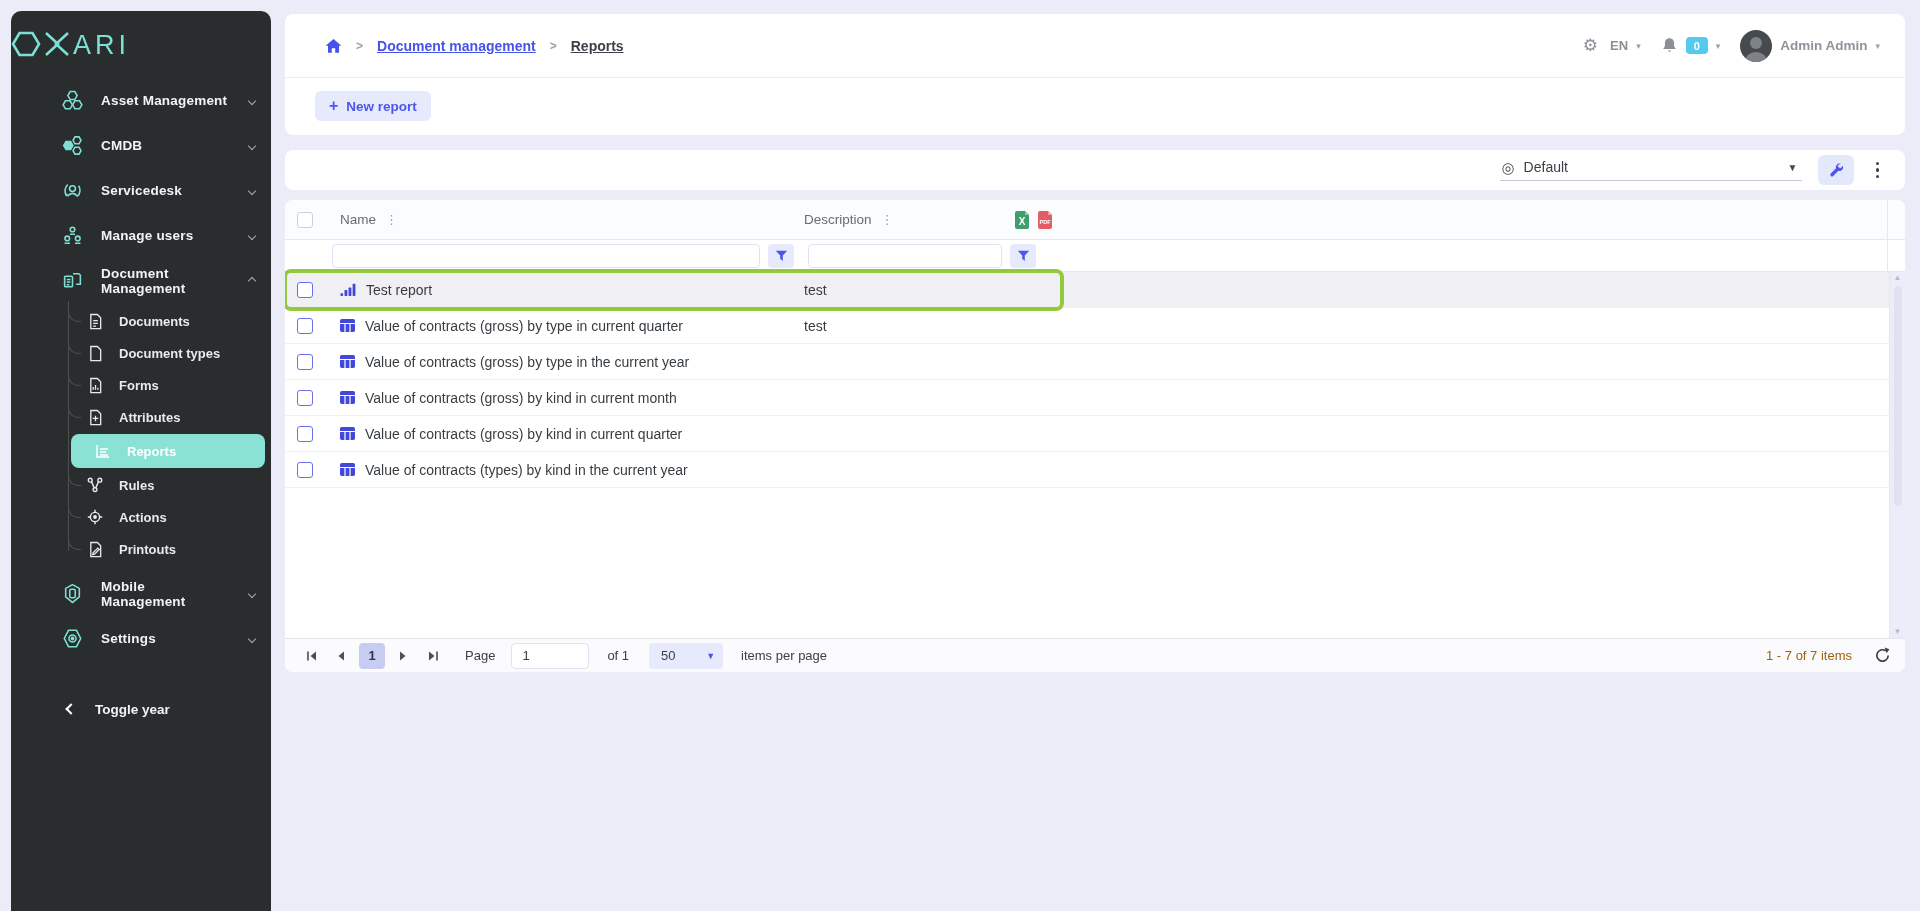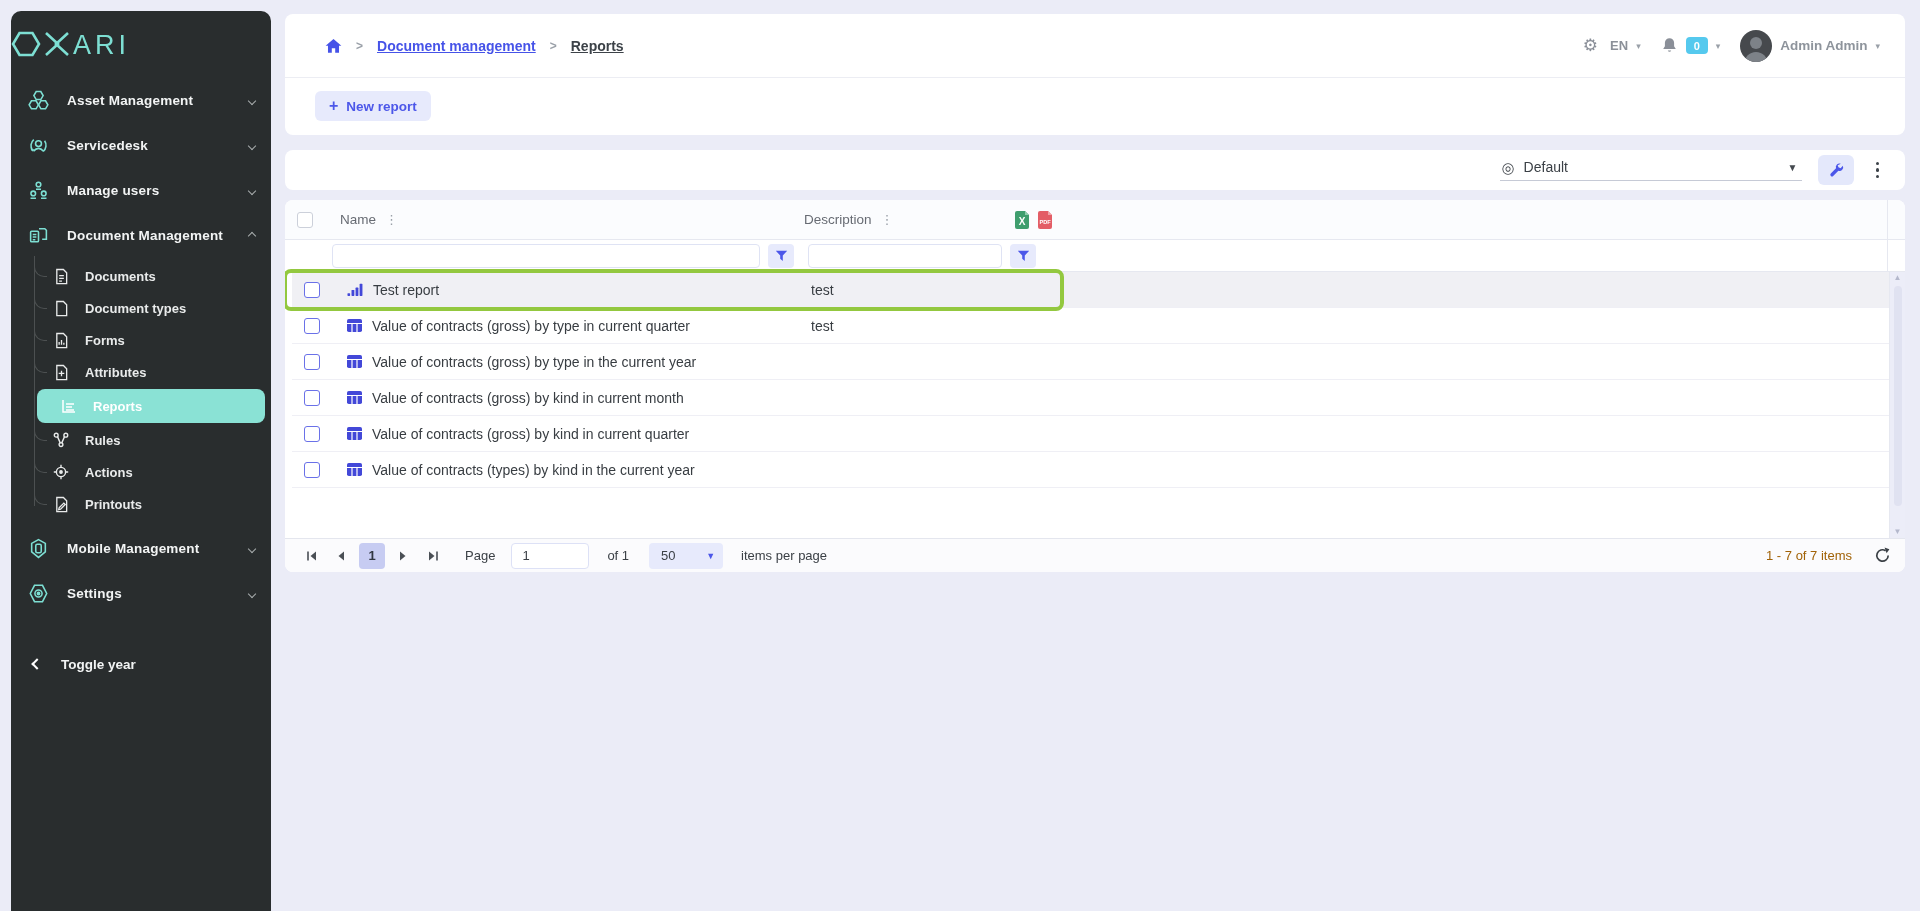--- a/index.html
+++ b/index.html
@@ -4,21 +4,21 @@
 <style>
   * { margin:0; padding:0; box-sizing:border-box; }
   html,body { width:1920px; height:911px; overflow:hidden;
     font-family:"Liberation Sans","DejaVu Sans",sans-serif;
     background:#ebecf7; color:#3b4046; }
 
   
   .sidebar { position:absolute; left:11px; top:11px; width:260px; height:900px;
     background:#292d2e; border-radius:10px 10px 0 0; color:#eef1f1; overflow:hidden; }
   .logo-wrap { display:flex; padding:17px 0 12px; }
-  .nav { margin-top:6px; }
+  .nav { margin-top:6px;margin-left:34px; }
   .nav-item { height:45px; display:flex; align-items:center; gap:18px;
     padding:0 16px; cursor:pointer; font-size:13.5px; font-weight:700; letter-spacing:.2px; }
   .nav-item .ni-icon { width:22px; height:22px; flex:0 0 22px; display:flex; align-items:center; justify-content:center; }
   .nav-item .ni-label { flex:1; color:#f2f4f4; }
   .chev { width:6px; height:6px; border-right:1.5px solid #a9aeae; border-bottom:1.5px solid #a9aeae; display:inline-block; }
   .chev.down { transform:rotate(45deg); }
   .chev.up { transform:rotate(-135deg); }
 
   .submenu { position:relative; padding:2px 0 6px; }
   .submenu:before { content:""; position:absolute; left:23px; top:0; bottom:20px; width:1px; background:#4c5051; }
@@ -70,40 +70,40 @@
     padding:0 4px 5px 2px; margin-right:16px; cursor:pointer; }
   .view-dd .eye { font-size:15px; color:#44494f; line-height:1; }
   .view-dd .vd-label { flex:1; font-size:14px; color:#3b4046; }
   .view-dd .vd-caret { color:#44494f; font-size:10px; }
   .btn-wrench { width:36px; height:30px; background:#e4e8fb; border:none; border-radius:6px;
     display:flex; align-items:center; justify-content:center; cursor:pointer; margin-right:16px; }
   .kebab { display:flex; flex-direction:column; gap:3px; padding:4px 6px; cursor:pointer; }
   .kebab i { width:3.5px; height:3.5px; border-radius:50%; background:#3c4248; }
 
   
-  .card-table { top:200px; height:372px; display:flex; flex-direction:column; overflow:hidden; position:absolute; }
+  .card-table { top:200px; height:472px; display:flex; flex-direction:column; overflow:hidden; position:absolute; }
   .thead { height:40px; display:flex; align-items:center; background:#fbfcfe; border-bottom:1px solid #e6e8f0; }
   .col-check { width:39px; display:flex; align-items:center; justify-content:center; flex:0 0 39px; }
   .col-name { width:476px; flex:0 0 476px; display:flex; align-items:center; }
   .col-desc { width:210px; flex:0 0 210px; display:flex; align-items:center; }
   .col-rest { flex:1; display:flex; align-items:center; }
   .col-spacer { width:18px; flex:0 0 18px; align-self:stretch; border-left:1px solid #e6e8f0; }
   .th-label { font-size:13.5px; color:#676b73; padding-left:16px; }
   .col-menu { color:#9aa0a8; font-size:13px; margin-left:9px; cursor:pointer; }
   .export-icons { display:flex; gap:7px; padding-left:4px; }
   .export-icons svg { cursor:pointer; }
 
   .tfilter { height:32px; display:flex; align-items:center; border-bottom:1px solid #e6e8f0; }
   .filter-cell { display:flex; align-items:center; gap:8px; padding:0 6px 0 8px; width:100%; }
   .filter-input { flex:1; height:24px; border:1px solid #dfe3f4; border-radius:4px;
     background:#fff; font-family:inherit; font-size:13px; padding:0 8px; color:#3b4046; outline:none; }
   .btn-funnel { width:26px; height:24px; background:#e7eafc; border:none; border-radius:4px;
     display:flex; align-items:center; justify-content:center; cursor:pointer; flex:0 0 26px; }
 
-  .tbody { position:relative; flex:1;padding-left:7px; }
+  .tbody { position:relative; flex:1; }
   .trow { height:36px; display:flex; align-items:center; border-bottom:1px solid #efeff5; background:#fff; }
   .trow.highlighted { background:#f0f0f4; }
   .row-check { width:16px; height:16px; border:1.5px solid #6a71e8; border-radius:3px; background:#fff; cursor:pointer; }
   .head-check { width:16px; height:16px; border:1.5px solid #ccd0da; border-radius:3px; background:#fff; cursor:pointer; }
   .cell-name { display:flex; align-items:center; gap:10px; padding-left:16px; }
   .row-name { font-size:14px; color:#383d42; }
   .row-desc { font-size:14px; color:#383d42; padding-left:4px; }
 
   .highlight-box { position:absolute; left:-2px; top:-3px; width:781px; height:42px;
     border:4px solid #93c83f; border-radius:8px; pointer-events:none; z-index:5; }
@@ -153,20 +153,31 @@
         <svg width="21" height="21" viewBox="0 0 20 20" fill="none" stroke="#7ddfd3" stroke-width="1.5">
           <polygon points="7.8,1.5 12.2,1.5 14.4,5.3 12.2,9.1 7.8,9.1 5.6,5.3"></polygon>
           <polygon points="3.3,10.3 7.7,10.3 9.9,14.1 7.7,17.9 3.3,17.9 1.1,14.1"></polygon>
           <polygon points="12.3,10.3 16.7,10.3 18.9,14.1 16.7,17.9 12.3,17.9 10.1,14.1"></polygon>
         </svg>
       </span>
       <span class="ni-label">Asset Management</span>
       <span class="chev down"></span>
     </div>
 
+    <div class="nav-item">
+      <span class="ni-icon">
+        <svg width="21" height="21" viewBox="0 0 20 20" stroke="#7ddfd3" stroke-width="1.5">
+          <polygon points="3.8,6.2 8.2,6.2 10.4,10 8.2,13.8 3.8,13.8 1.6,10" fill="#7ddfd3"></polygon>
+          <polygon points="12.4,1.8 16.2,1.8 18.1,5.1 16.2,8.4 12.4,8.4 10.5,5.1" fill="none"></polygon>
+          <polygon points="12.4,11.6 16.2,11.6 18.1,14.9 16.2,18.2 12.4,18.2 10.5,14.9" fill="none"></polygon>
+        </svg>
+      </span>
+      <span class="ni-label">CMDB</span>
+      <span class="chev down"></span>
+    </div>
 
     <div class="nav-item">
       <span class="ni-icon">
         <svg width="21" height="21" viewBox="0 0 20 20" fill="none" stroke="#7ddfd3" stroke-width="1.5">
           <circle cx="10" cy="8.2" r="2.8"></circle>
           <path d="M5.2,15.5 q4.8,-5.5 9.6,0"></path>
           <path d="M4.2,14.5 A7.5,7.5 0 0 1 5.5,4.5"></path>
           <path d="M15.8,5.5 A7.5,7.5 0 0 1 14.5,15.5"></path>
           <path d="M3,13 l1.2,1.8 l1.8,-1" stroke-width="1.3"></path>
         </svg>

